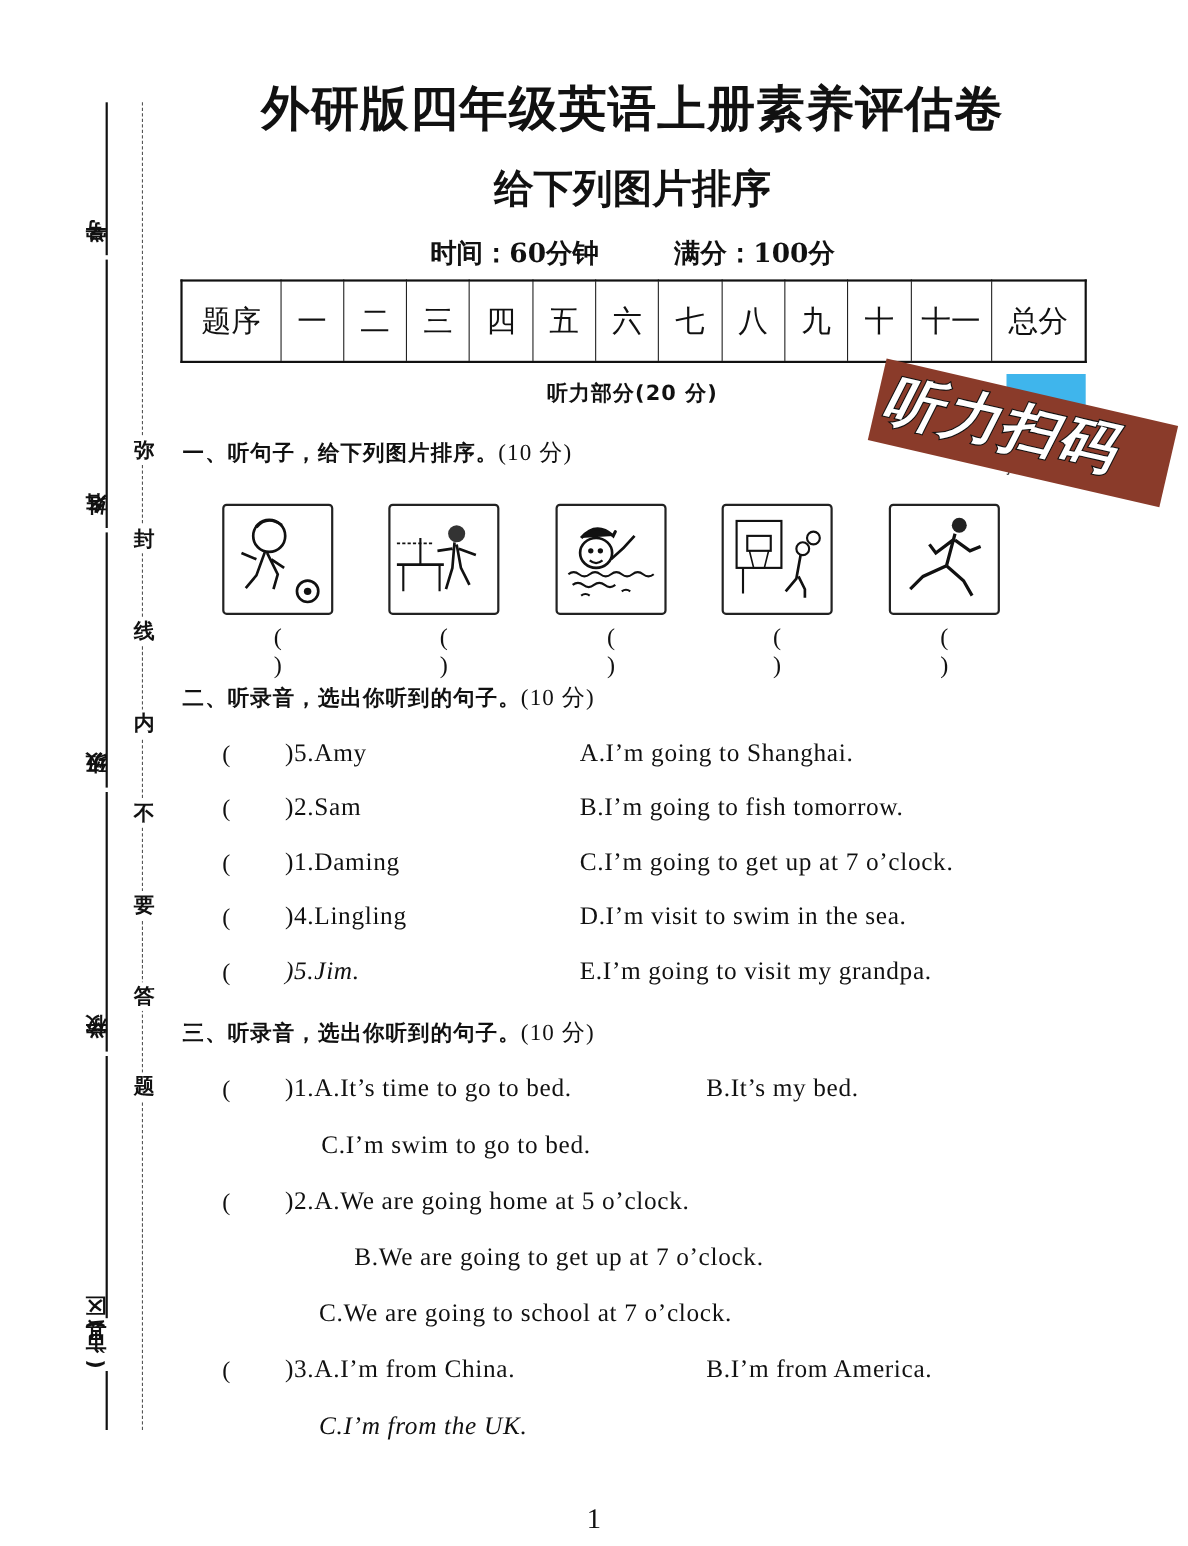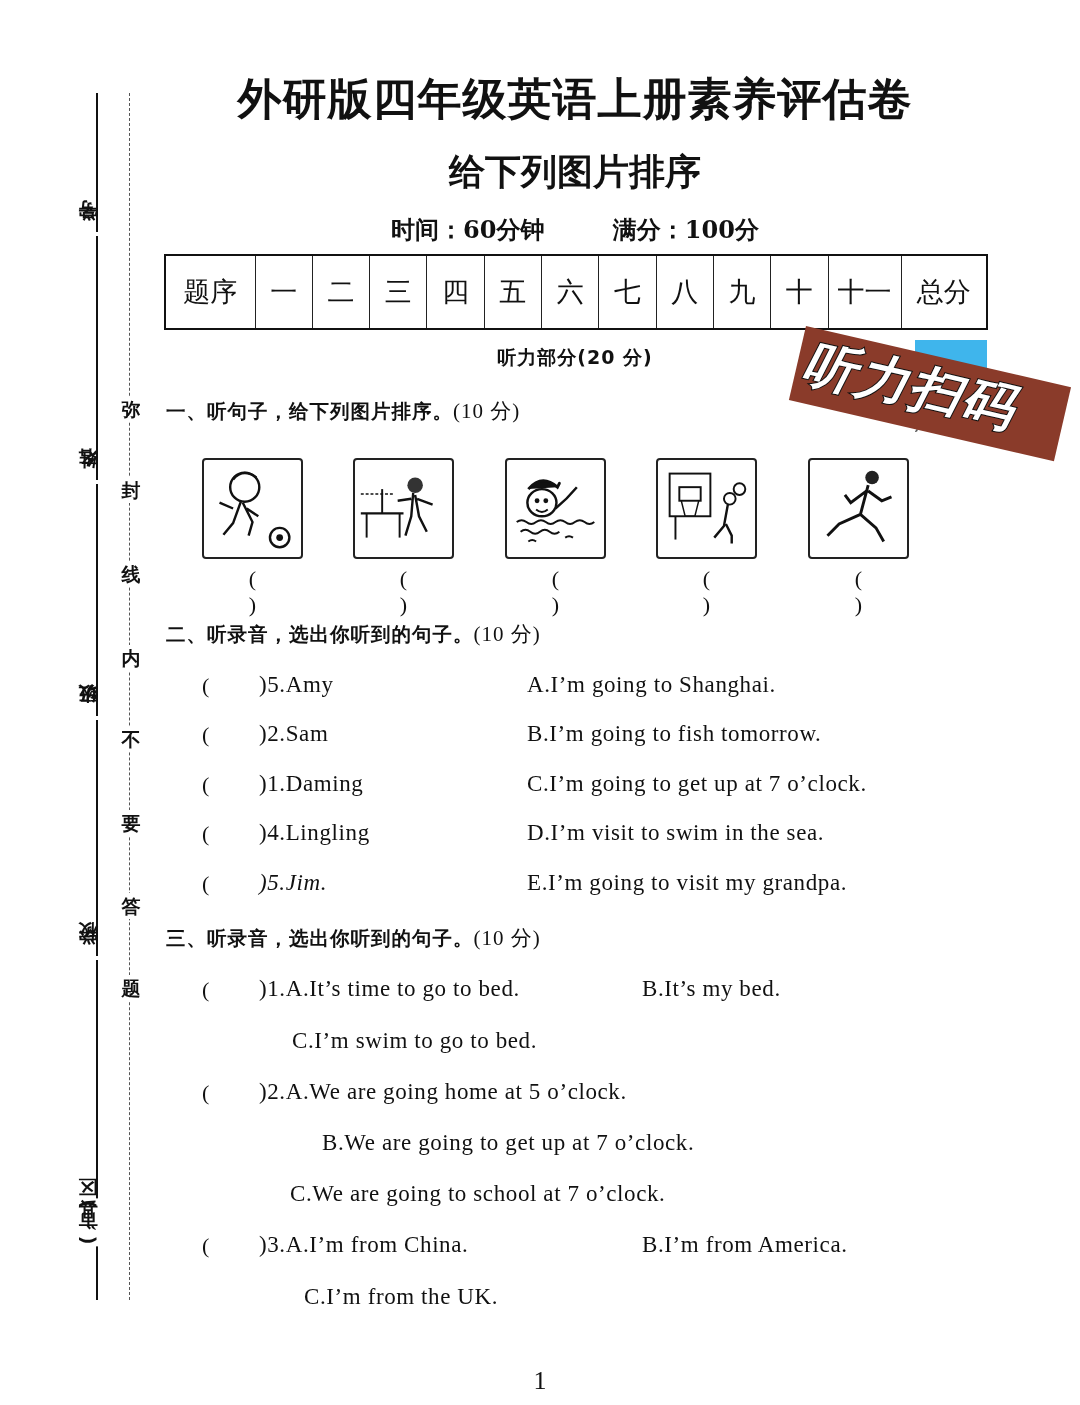--- a/index.html
+++ b/index.html
@@ -188,15 +188,15 @@
 <div class="line" style="left:292px;top:1028px;">C.I’m swim to go to bed.</div>
 
 <div class="paren" style="left:202px;top:1080px;">(</div>
 <div class="line" style="left:259px;top:1079px;">)2.A.We are going home at 5 o’clock.</div>
 <div class="line" style="left:290px;top:1130px;margin-left:32px;">B.We are going to get up at 7 o’clock.</div>
 <div class="line" style="left:290px;top:1181px;">C.We are going to school at 7 o’clock.</div>
 
 <div class="paren" style="left:202px;top:1233px;">(</div>
 <div class="line" style="left:259px;top:1232px;">)3.A.I’m from China.</div>
 <div class="line" style="left:642px;top:1232px;">B.I’m from America.</div>
-<div class="line" style="left:304px;top:1284px;">C.I’m from the UK.</div>
+<div class="line" style="left:290px;top:1284px;font-style:italic;">C.I’m from the UK.</div>
 
 <div class="page-num">1</div>
 
 </body></html>

